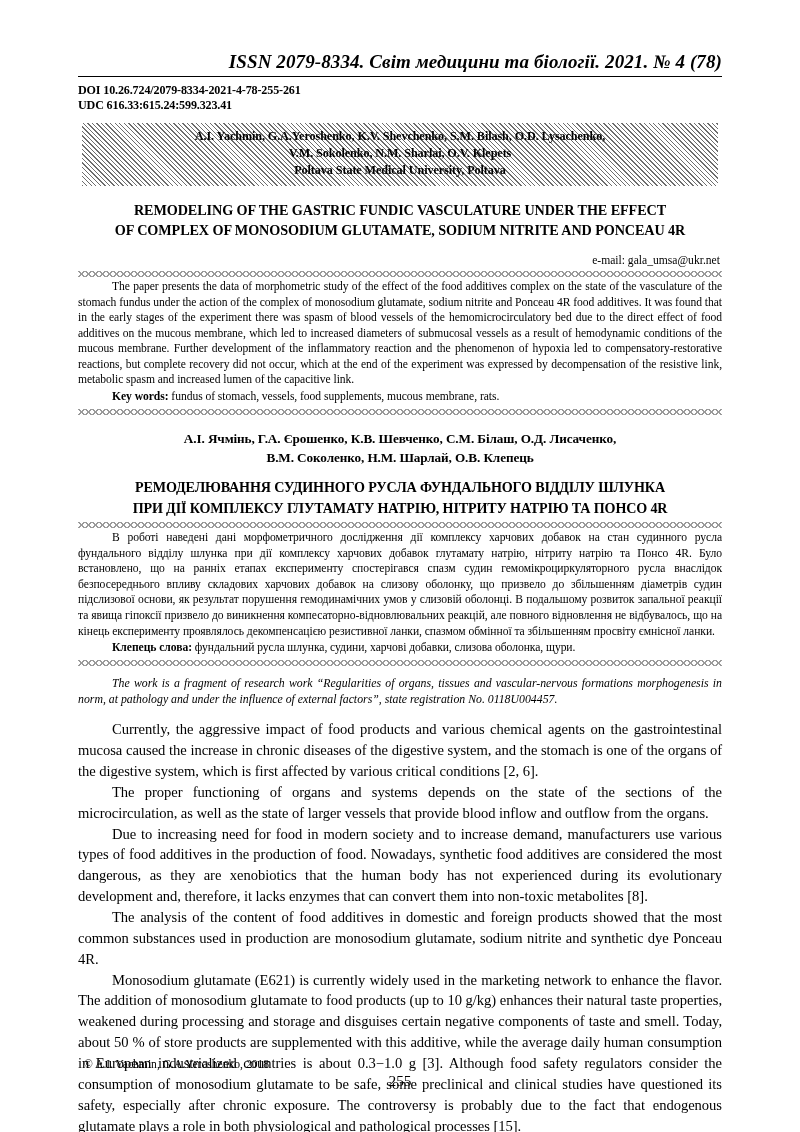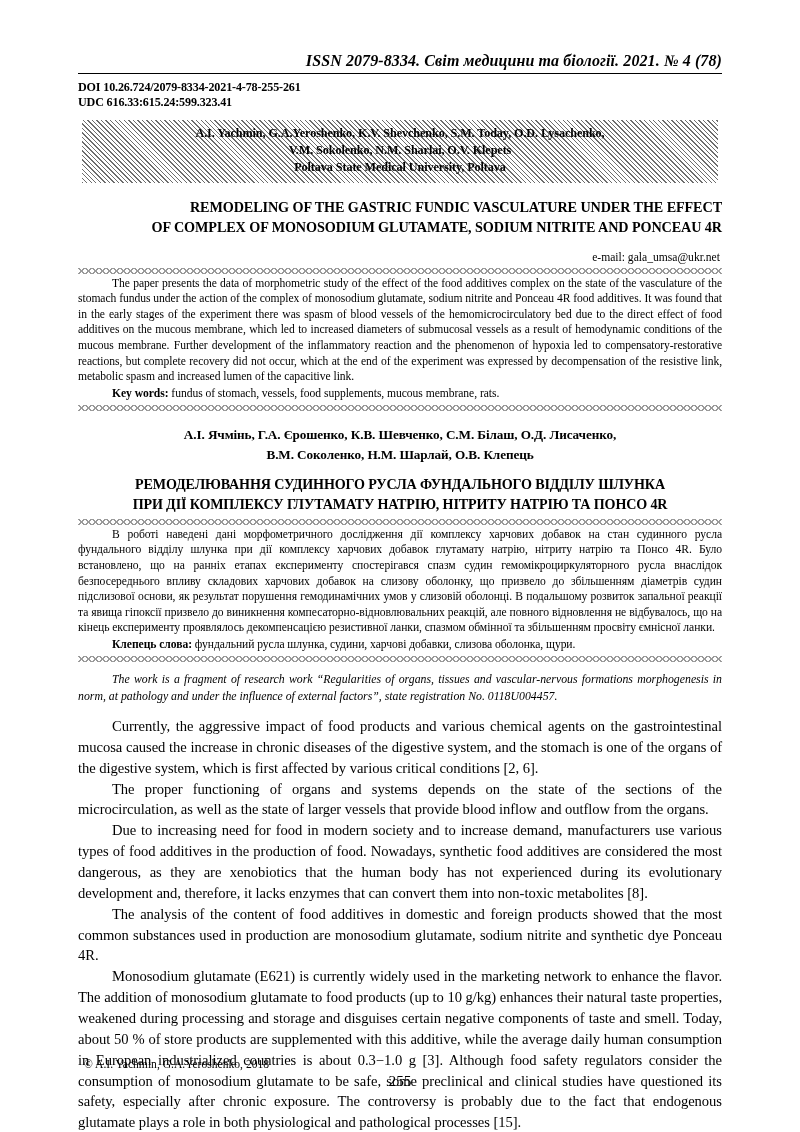--- a/index.html
+++ b/index.html
@@ -28,21 +28,21 @@
     top: 0;
     width: 644px;
   }
 
   
   .running-head {
     margin-top: 52px;
     text-align: right;
     font-style: italic;
     font-weight: bold;
-    font-size: 16px;
+    font-size: 19px;
     letter-spacing: .1px;
     line-height: 1.1;
     padding-bottom: 2px;
   }
   .head-rule {
     border-bottom: 1.6px solid #000;
     width: 100%;
     margin-top: 1px;
   }
 
@@ -70,21 +70,21 @@
     background-image: repeating-linear-gradient(
         45deg,
         #6d6d6d 0px, #6d6d6d 1px,
         #ffffff 1px, #ffffff 3.2px);
   }
   .author-band .ln { display: block; }
 
   
   .title-en {
     margin-top: 14px;
-    text-align: right;
+    text-align: center;
     font-weight: bold;
     font-size: 14.2px;
     line-height: 1.45;
     letter-spacing: -0.1px;
   }
   .title-en .ln { display: block; }
 
   .email {
     margin-top: 13px;
     text-align: right;
@@ -194,21 +194,21 @@
 
     <div class="running-head">ISSN 2079-8334. Світ медицини та біології. 2021. № 4 (78)</div>
     <div class="head-rule"></div>
 
     <div class="ids">
       <div>DOI 10.26.724/2079-8334-2021-4-78-255-261</div>
       <div>UDC 616.33:615.24:599.323.41</div>
     </div>
 
     <div class="author-band">
-      <span class="ln">A.I. Yachmin, G.A.Yeroshenko, K.V. Shevchenko, S.M. Today, O.D. Lysachenko,</span>
+      <span class="ln">A.I. Yachmin, G.A.Yeroshenko, K.V. Shevchenko, S.M. Bilash, O.D. Lysachenko,</span>
       <span class="ln">V.M. Sokolenko, N.M. Sharlai, O.V. Klepets</span>
       <span class="ln">Poltava State Medical University, Poltava</span>
     </div>
 
     <div class="title-en">
       <span class="ln">REMODELING OF THE GASTRIC FUNDIC VASCULATURE UNDER THE EFFECT</span>
       <span class="ln">OF COMPLEX OF MONOSODIUM GLUTAMATE, SODIUM NITRITE AND PONCEAU 4R</span>
     </div>
 
     <div class="email">e-mail: gala_umsa@ukr.net</div>

